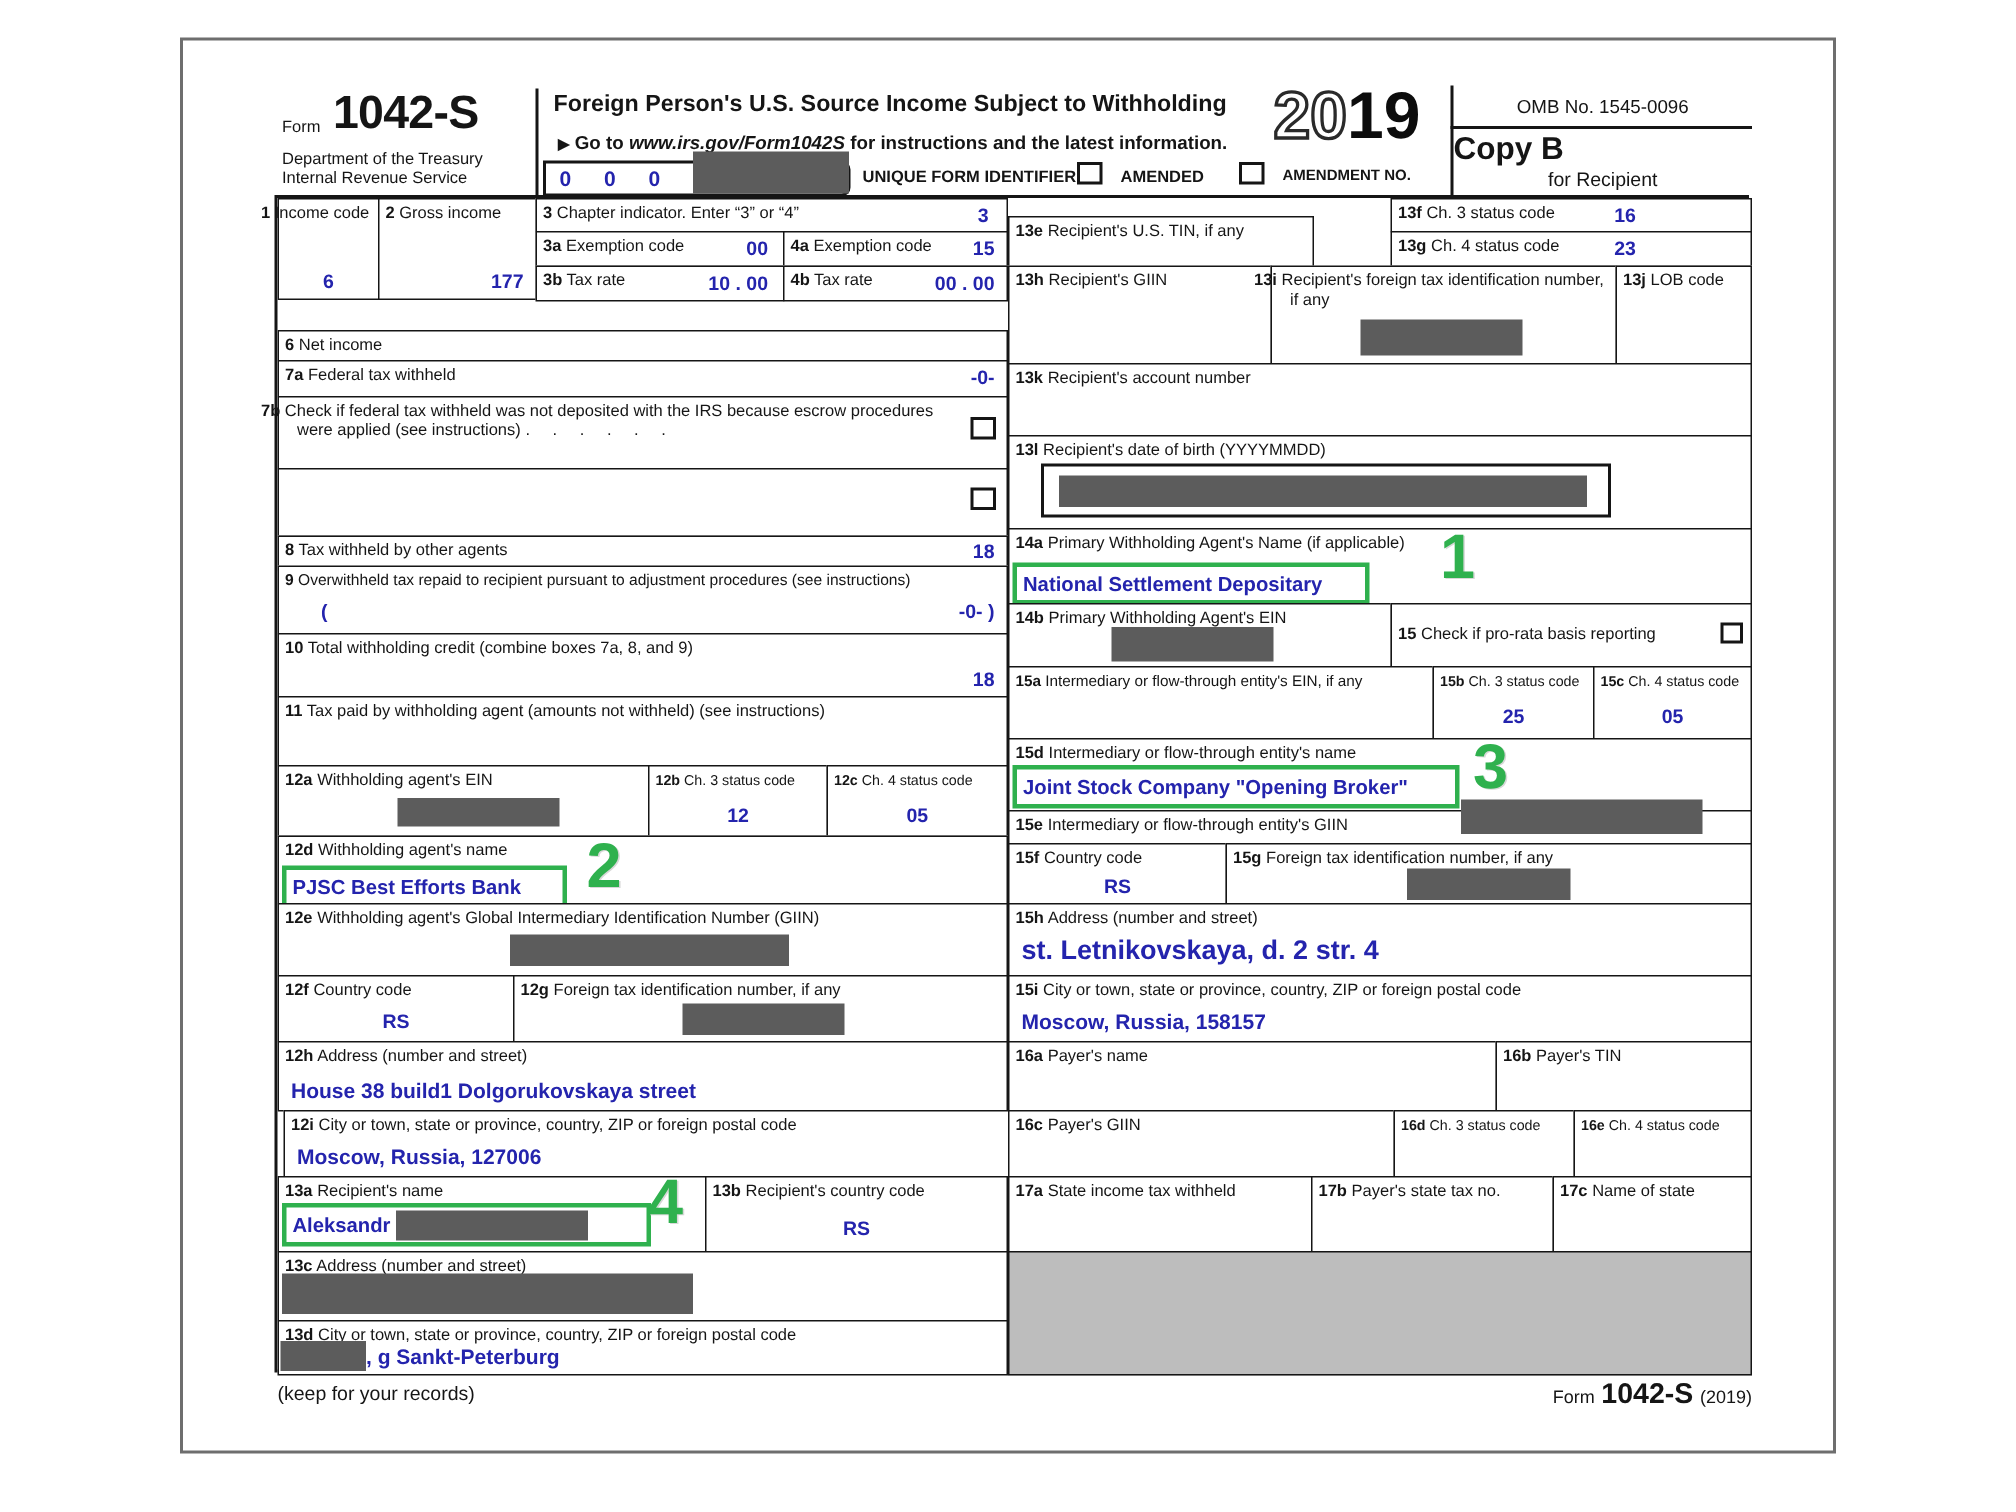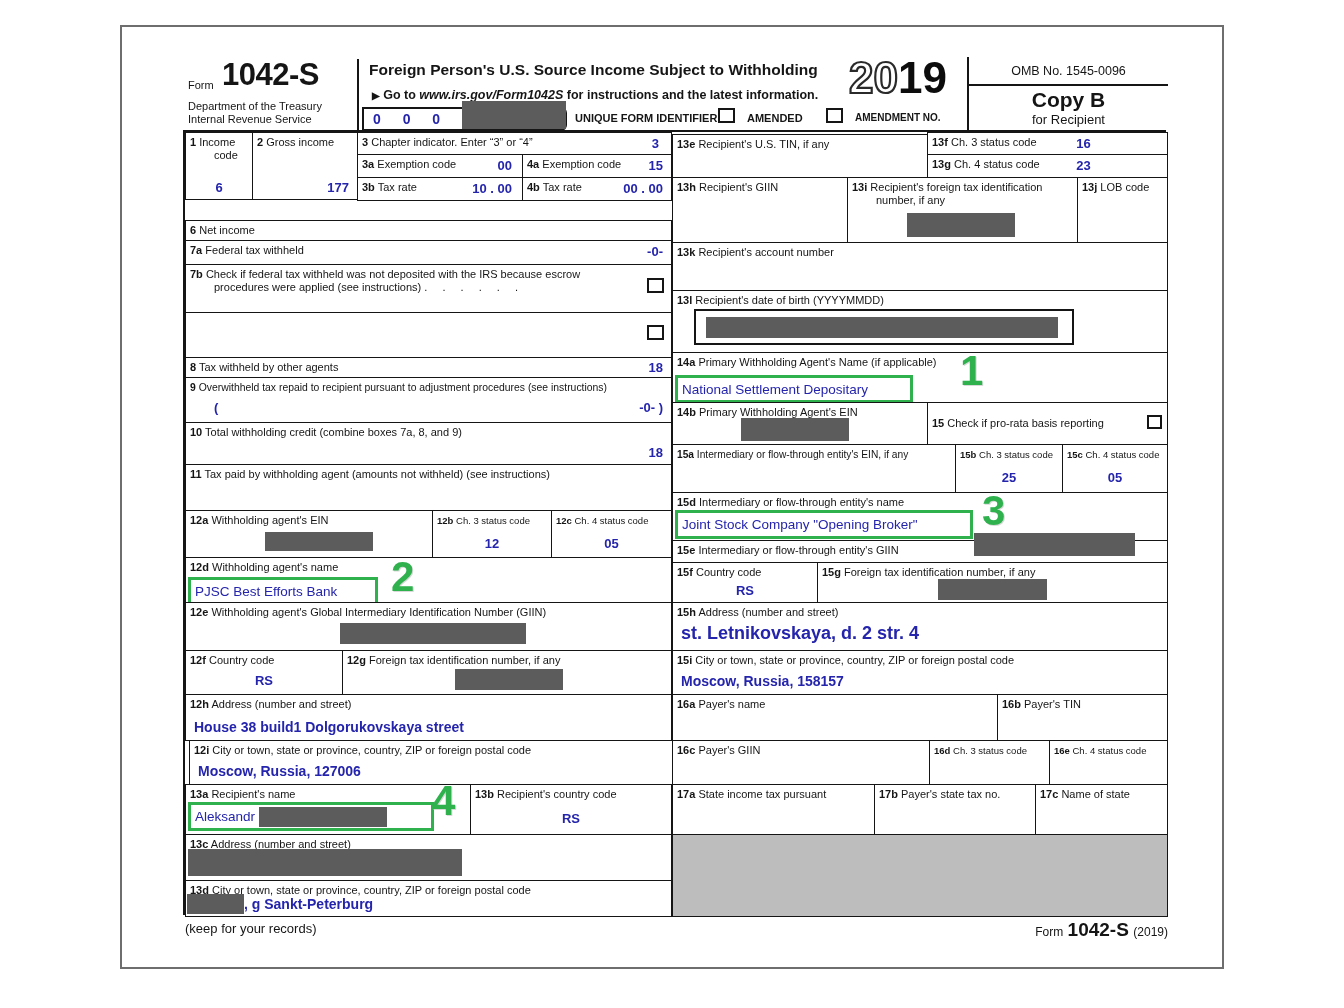--- a/index.html
+++ b/index.html
@@ -11,31 +11,31 @@
   }
   *{box-sizing:border-box;margin:0;padding:0}
   html,body{width:1344px;height:1008px;background:#fff;font-family:"Liberation Sans",sans-serif;color:var(--ink);overflow:hidden}
   .abs{position:absolute}
   .page{position:absolute;left:120px;top:25px;width:1104px;height:944px;border:2px solid #6e6e6e;background:#fff}
   .vline{position:absolute;width:2px;background:var(--ink)}
   .hline{position:absolute;height:2px;background:var(--ink)}
   .table{position:absolute;left:61px;top:103px;width:983px;height:785px;border:2px solid var(--ink)}
   .cell{position:absolute;border:1px solid var(--ink);background:#fff}
   .lbl{font-size:11px;line-height:13px;color:var(--ink);padding:3px 4px 0 4px}
-  .hang{padding-left:28px;text-indent:-24px}
+  .hang{padding-left:12px;text-indent:-24px}
   .lbl-sm{font-size:9.5px}
   .lbl-xs{font-size:10.2px}
   .val{position:absolute;color:var(--blue);font-weight:bold;font-size:13px;white-space:nowrap}
   .vr{right:8px}.vr2{right:12px}.vtop{top:3px}.vbot{bottom:4px}
   .vcenter{left:0;right:0;text-align:center}
   .redact{position:absolute;background:var(--redact)}
   .redact-inline{display:inline-block;background:var(--redact)}
   .cb{position:absolute;width:17px;height:15px;border:2px solid var(--ink);background:#fff}
   .greenbox{position:absolute;border:3px solid var(--green);background:#fff;display:flex;align-items:center;white-space:nowrap}
-  .gtext{font-size:13.5px;font-weight:normal;color:var(--blue);padding:0 4px;white-space:nowrap}
+  .gtext{font-size:13.5px;font-weight:bold;color:var(--blue);padding:0 4px;white-space:nowrap}
   .bignum{position:absolute;color:var(--green);font-size:42px;font-weight:bold;line-height:1;text-shadow:1px 1px 0 #d8d8d8}
   .dots{letter-spacing:6px;font-weight:normal}
   .shadecell{background:var(--shade)}
   .year{font-size:44px;font-weight:bold;letter-spacing:0}
   .year-outline{color:#fff;-webkit-text-stroke:2.2px #2a2a2a}
   .year-solid{color:#0c0c0c}
   .idbox{position:absolute;border:2px solid var(--ink);border-radius:0 6px 6px 0}
   .iddigits{position:absolute;left:9px;top:2px;color:var(--blue);font-weight:bold;font-size:14px;letter-spacing:9px;white-space:nowrap}
   .hdr-bold{font-weight:bold}
 </style>
@@ -67,21 +67,21 @@
   <span class="cb" style="left:704px;top:81px"></span>
   <div class="abs hdr-bold" style="left:733px;top:85px;font-size:10px">AMENDMENT NO.</div>
 
   <div class="abs year" style="left:727px;top:26px">
     <span class="year-outline">20</span><span class="year-solid">19</span>
   </div>
 
   <div class="vline" style="left:845px;top:30px;height:76px"></div>
   <div class="abs" style="left:847px;top:37px;width:199px;text-align:center;font-size:12.5px">OMB No. 1545-0096</div>
   <div class="hline" style="left:845px;top:57px;width:201px"></div>
-  <div class="abs" style="left:847px;top:61px;width:199px;text-align:center;font-size:21px;font-weight:bold">Copy B</div>
+  <div class="abs" style="left:847px;top:61px;width:199px;font-size:21px;font-weight:bold">Copy B</div>
   <div class="abs" style="left:847px;top:85px;width:199px;text-align:center;font-size:13px">for Recipient</div>
 
   <div class="table">
 
     <div class="cell" style="left:0;top:0;width:68px;height:68px">
       <div class="lbl hang"><b>1</b> <span>Income code</span></div>
       <div class="val vcenter vbot">6</div>
     </div>
     <div class="cell" style="left:67px;top:0;width:106px;height:68px">
       <div class="lbl"><b>2</b> <span>Gross income</span></div>
@@ -189,21 +189,21 @@
       <div class="lbl"><b>13c</b> <span>Address (number and street)</span></div>
     </div>
     <div class="cell" style="left:0;top:748px;width:487px;height:37px">
       <div class="lbl"><b>13d</b> <span>City or town, state or province, country, ZIP or foreign postal code</span></div>
       <div class="abs" style="left:1px;bottom:2px;display:flex;align-items:center">
         <span class="redact-inline" style="width:57px;height:20px"></span>
         <span class="val" style="position:static;font-size:14px">, g Sankt-Peterburg</span>
       </div>
     </div>
 
-    <div class="cell" style="left:487px;top:2px;width:256px;height:46px">
+    <div class="cell" style="left:487px;top:12px;width:204px;height:46px">
       <div class="lbl"><b>13e</b> <span>Recipient's U.S. TIN, if any</span></div>
     </div>
     <div class="cell" style="left:742px;top:0;width:241px;height:23px">
       <div class="lbl"><b>13f</b> <span>Ch. 3 status code</span></div>
       <div class="val vtop" style="left:62%">16</div>
     </div>
     <div class="cell" style="left:742px;top:22px;width:241px;height:24px">
       <div class="lbl"><b>13g</b> <span>Ch. 4 status code</span></div>
       <div class="val vtop" style="left:62%">23</div>
     </div>
@@ -282,21 +282,21 @@
     <div class="cell" style="left:487px;top:608px;width:258px;height:45px">
       <div class="lbl"><b>16c</b> <span>Payer's GIIN</span></div>
     </div>
     <div class="cell" style="left:744px;top:608px;width:121px;height:45px">
       <div class="lbl lbl-sm"><b>16d</b> <span>Ch. 3 status code</span></div>
     </div>
     <div class="cell" style="left:864px;top:608px;width:119px;height:45px">
       <div class="lbl lbl-sm"><b>16e</b> <span>Ch. 4 status code</span></div>
     </div>
     <div class="cell" style="left:487px;top:652px;width:203px;height:51px">
-      <div class="lbl"><b>17a</b> <span>State income tax pursuant</span></div>
+      <div class="lbl"><b>17a</b> <span>State income tax withheld</span></div>
     </div>
     <div class="cell" style="left:689px;top:652px;width:162px;height:51px">
       <div class="lbl"><b>17b</b> <span>Payer's state tax no.</span></div>
     </div>
     <div class="cell" style="left:850px;top:652px;width:133px;height:51px">
       <div class="lbl"><b>17c</b> <span>Name of state</span></div>
     </div>
     <div class="cell shadecell" style="left:487px;top:702px;width:496px;height:83px"></div>
 
     <div class="redact" style="left:80px;top:400px;width:108px;height:19px"></div>

